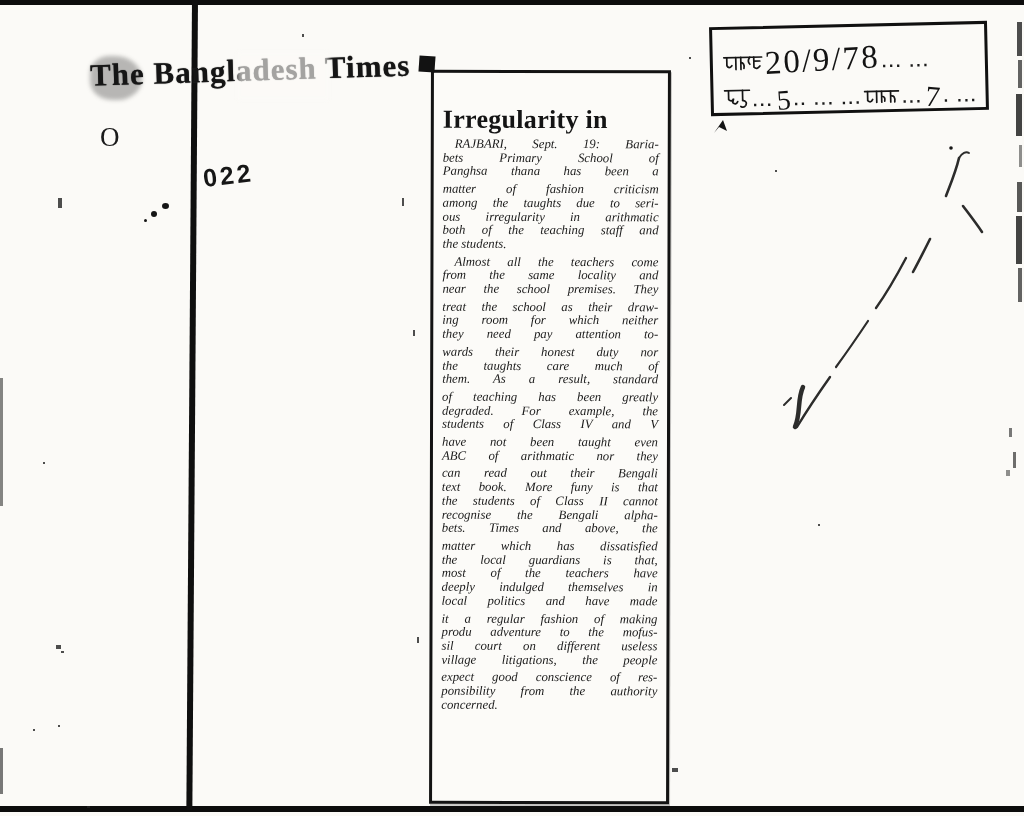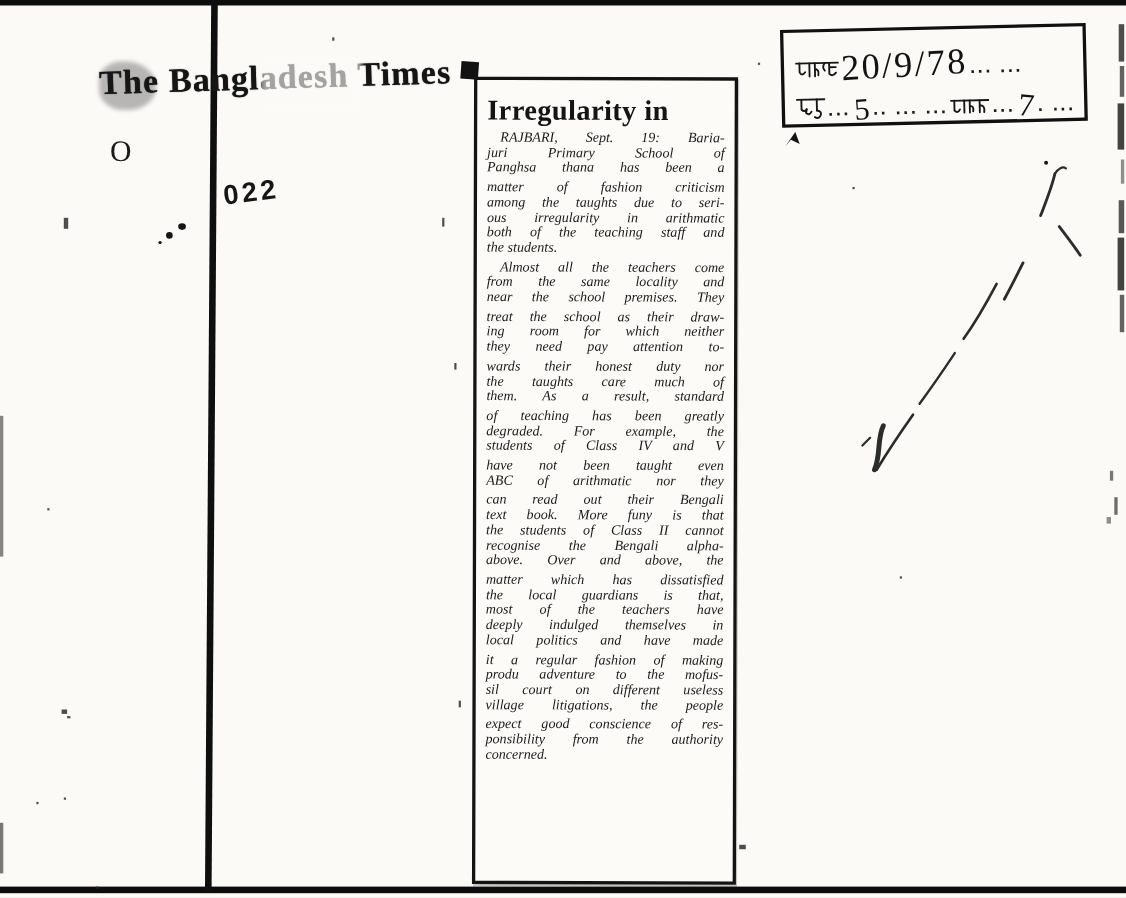--- a/index.html
+++ b/index.html
@@ -35,21 +35,21 @@
   .bn-label{ flex:none; margin-bottom:5px; }
   .bn-label path{ stroke:#161616; stroke-width:1.7; fill:none; stroke-linecap:round; }
   .hand{ font-family:"Liberation Serif", serif; color:#131313; line-height:0.9; }
   .hand-date{ font-size:33px; letter-spacing:2px; transform:rotate(-2deg); margin-left:2px; }
   .hand-page{ font-size:28px; transform:rotate(-3deg); margin:0 1px; }
   .hand-col{ font-size:29px; transform:rotate(6deg); margin:0 1px; }
   .dots{ font-family:"DejaVu Sans", sans-serif; font-size:13px; font-weight:bold; letter-spacing:2px; color:#1a1a1a; margin:0 2px 4px 2px; white-space:nowrap; }
 
   
   .article{ position:absolute; left:430px; top:70px; width:240px; height:734px; border:3px solid #131313; background:#fcfbf8; padding:10px 9px 6px 9px; transform:rotate(0.15deg); box-shadow:1px 2px 0 rgba(40,40,40,0.25); }
-  .headline div{ font-size:26px; font-weight:bold; line-height:36px; letter-spacing:0.3px; color:#141414; }
+  .headline div{ font-size:26px; font-weight:bold; line-height:36px; letter-spacing:0.3px; color:#141414;margin-top:19px; }
   .byline{ text-align:center; font-weight:bold; font-size:13.5px; margin:7px 0 5px 0; color:#181818; }
   .abody{ font-size:12.8px; line-height:13.7px; color:#1b1b1b; }
   .body-line{ text-align:justify; text-align-last:justify; white-space:normal;font-style:italic; }
   .body-line.gap{ margin-top:4px; }
   .body-line.indent{ text-indent:12px; }
   .body-line.end{ text-align-last:left; }
 
   
   .pen-marks{ position:absolute; left:0; top:0; z-index:5; pointer-events:none; }
   .edge-smudges div, .specks i{ position:absolute; background:#222; display:block; }
@@ -113,21 +113,21 @@
       <span class="dots">. ...</span>
     </div>
   </div>
 
   <div class="article">
     <div class="headline">
       <div>Irregularity in</div>
     </div>
     <div class="abody">
         <div class="body-line indent">RAJBARI, Sept. 19: Baria-</div>
-        <div class="body-line">juri Primary School of</div>
+        <div class="body-line">bets Primary School of</div>
         <div class="body-line">Panghsa thana has been a</div>
         <div class="body-line gap">matter of fashion criticism</div>
         <div class="body-line">among the taughts due to seri-</div>
         <div class="body-line">ous irregularity in arithmatic</div>
         <div class="body-line">both of the teaching staff and</div>
         <div class="body-line end">the students.</div>
         <div class="body-line gap indent">Almost all the teachers come</div>
         <div class="body-line">from the same locality and</div>
         <div class="body-line">near the school premises. They</div>
         <div class="body-line gap">treat the school as their draw-</div>
@@ -138,21 +138,21 @@
         <div class="body-line">them. As a result, standard</div>
         <div class="body-line gap">of teaching has been greatly</div>
         <div class="body-line">degraded. For example, the</div>
         <div class="body-line">students of Class IV and V</div>
         <div class="body-line gap">have not been taught even</div>
         <div class="body-line">ABC of arithmatic nor they</div>
         <div class="body-line gap">can read out their Bengali</div>
         <div class="body-line">text book. More funy is that</div>
         <div class="body-line">the students of Class II cannot</div>
         <div class="body-line">recognise the Bengali alpha-</div>
-        <div class="body-line">above. Over and above, the</div>
+        <div class="body-line">bets. Times and above, the</div>
         <div class="body-line gap">matter which has dissatisfied</div>
         <div class="body-line">the local guardians is that,</div>
         <div class="body-line">most of the teachers have</div>
         <div class="body-line">deeply indulged themselves in</div>
         <div class="body-line">local politics and have made</div>
         <div class="body-line gap">it a regular fashion of making</div>
         <div class="body-line">produ adventure to the mofus-</div>
         <div class="body-line">sil court on different useless</div>
         <div class="body-line">village litigations, the people</div>
         <div class="body-line gap">expect good conscience of res-</div>

